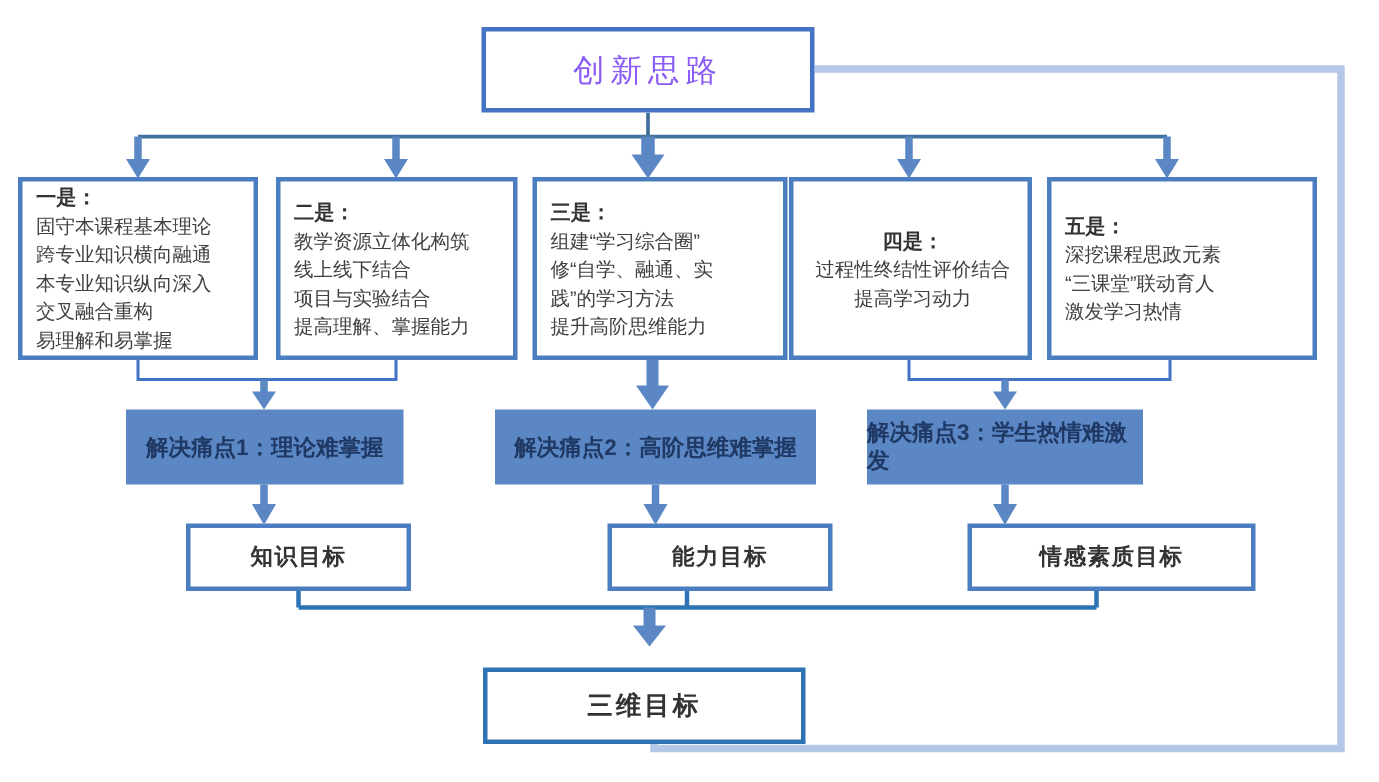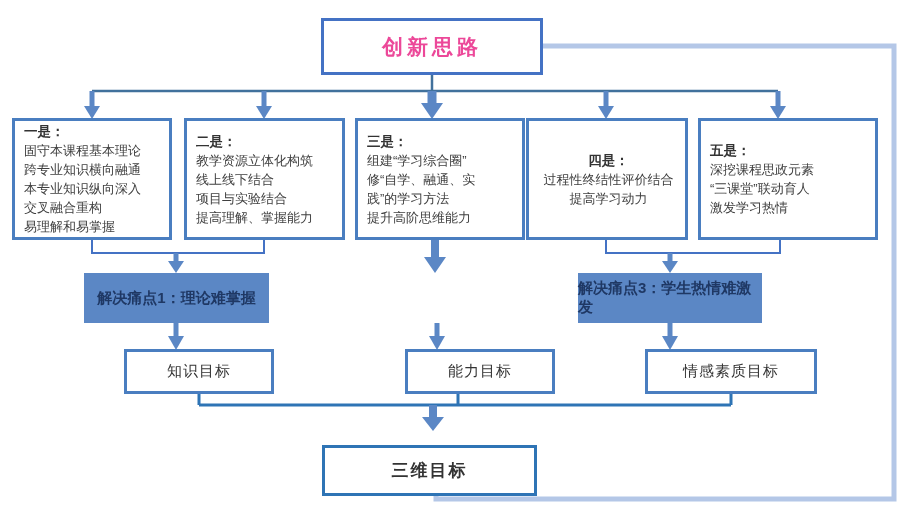--- a/index.html
+++ b/index.html
@@ -5,21 +5,21 @@
   html,body{margin:0;padding:0;background:#fff;}
   .canvas{
     position:relative;width:919px;height:521px;background:#ffffff;overflow:hidden;
     font-family:"Liberation Sans","DejaVu Sans",sans-serif;color:#3b3b3b;
   }
   .canvas svg{position:absolute;left:0;top:0;z-index:0;}
   .box{position:absolute;box-sizing:border-box;background:#ffffff;z-index:1;}
   .title-box{
     left:321px;top:18px;width:222px;height:57px;border:3px solid #4472c4;
     display:flex;align-items:center;justify-content:center;
-    font-size:21px;font-weight:bold;color:#ec4899;letter-spacing:4px;
+    font-size:21px;font-weight:normal;color:#8b5cf6;letter-spacing:4px;
   }
   .strategy{
     top:118px;height:122px;border:3px solid #4a7ec0;
     display:flex;flex-direction:column;justify-content:center;
     padding:4px 6px 4px 9px;font-size:13px;line-height:19px;color:#404040;
   }
   .strategy .heading{font-weight:bold;font-size:13.5px;color:#333;}
   .s1{left:12px;width:160px;}
   .s2{left:184px;width:161px;}
   .s3{left:355px;width:170px;}
@@ -29,25 +29,25 @@
     top:273px;height:50px;background:#5b87c5;border:none;
     display:flex;align-items:center;justify-content:center;
     font-size:15px;font-weight:bold;color:#1f3864;
   }
   .p1{left:84px;width:185px;}
   .p2{left:330px;width:214px;}
   .p3{left:578px;width:184px;}
   .goal{
     top:349px;height:45px;border:3px solid #4a7ec0;
     display:flex;align-items:center;justify-content:center;
-    font-size:15px;font-weight:normal;color:#333;letter-spacing:1px;
+    font-size:15px;font-weight:bold;color:#333;letter-spacing:1px;
   }
   .g1{left:124px;width:150px;}
   .g2{left:405px;width:150px;}
-  .g3{left:645px;width:172px;}
+  .g3{left:645px;width:192px;}
   .final-box{
     left:322px;top:445px;width:215px;height:51px;border:3.5px solid #2e74b5;
     display:flex;align-items:center;justify-content:center;
     font-size:17px;font-weight:bold;color:#333;letter-spacing:2px;
   }
 </style>
 </head>
 <body>
 
 <div class="canvas">
@@ -132,20 +132,23 @@
   <div class="box strategy s5">
     <div class="heading">五是：</div>
     <div class="line">深挖课程思政元素</div>
     <div class="line">“三课堂”联动育人</div>
     <div class="line">激发学习热情</div>
   </div>
 
   <div class="box pain p1">
     <span>解决痛点1：理论难掌握</span>
   </div>
+  <div class="box pain p2">
+    <span>解决痛点2：高阶思维难掌握</span>
+  </div>
   <div class="box pain p3">
     <span>解决痛点3：学生热情难激发</span>
   </div>
 
   <div class="box goal g1">
     <span>知识目标</span>
   </div>
   <div class="box goal g2">
     <span>能力目标</span>
   </div>

